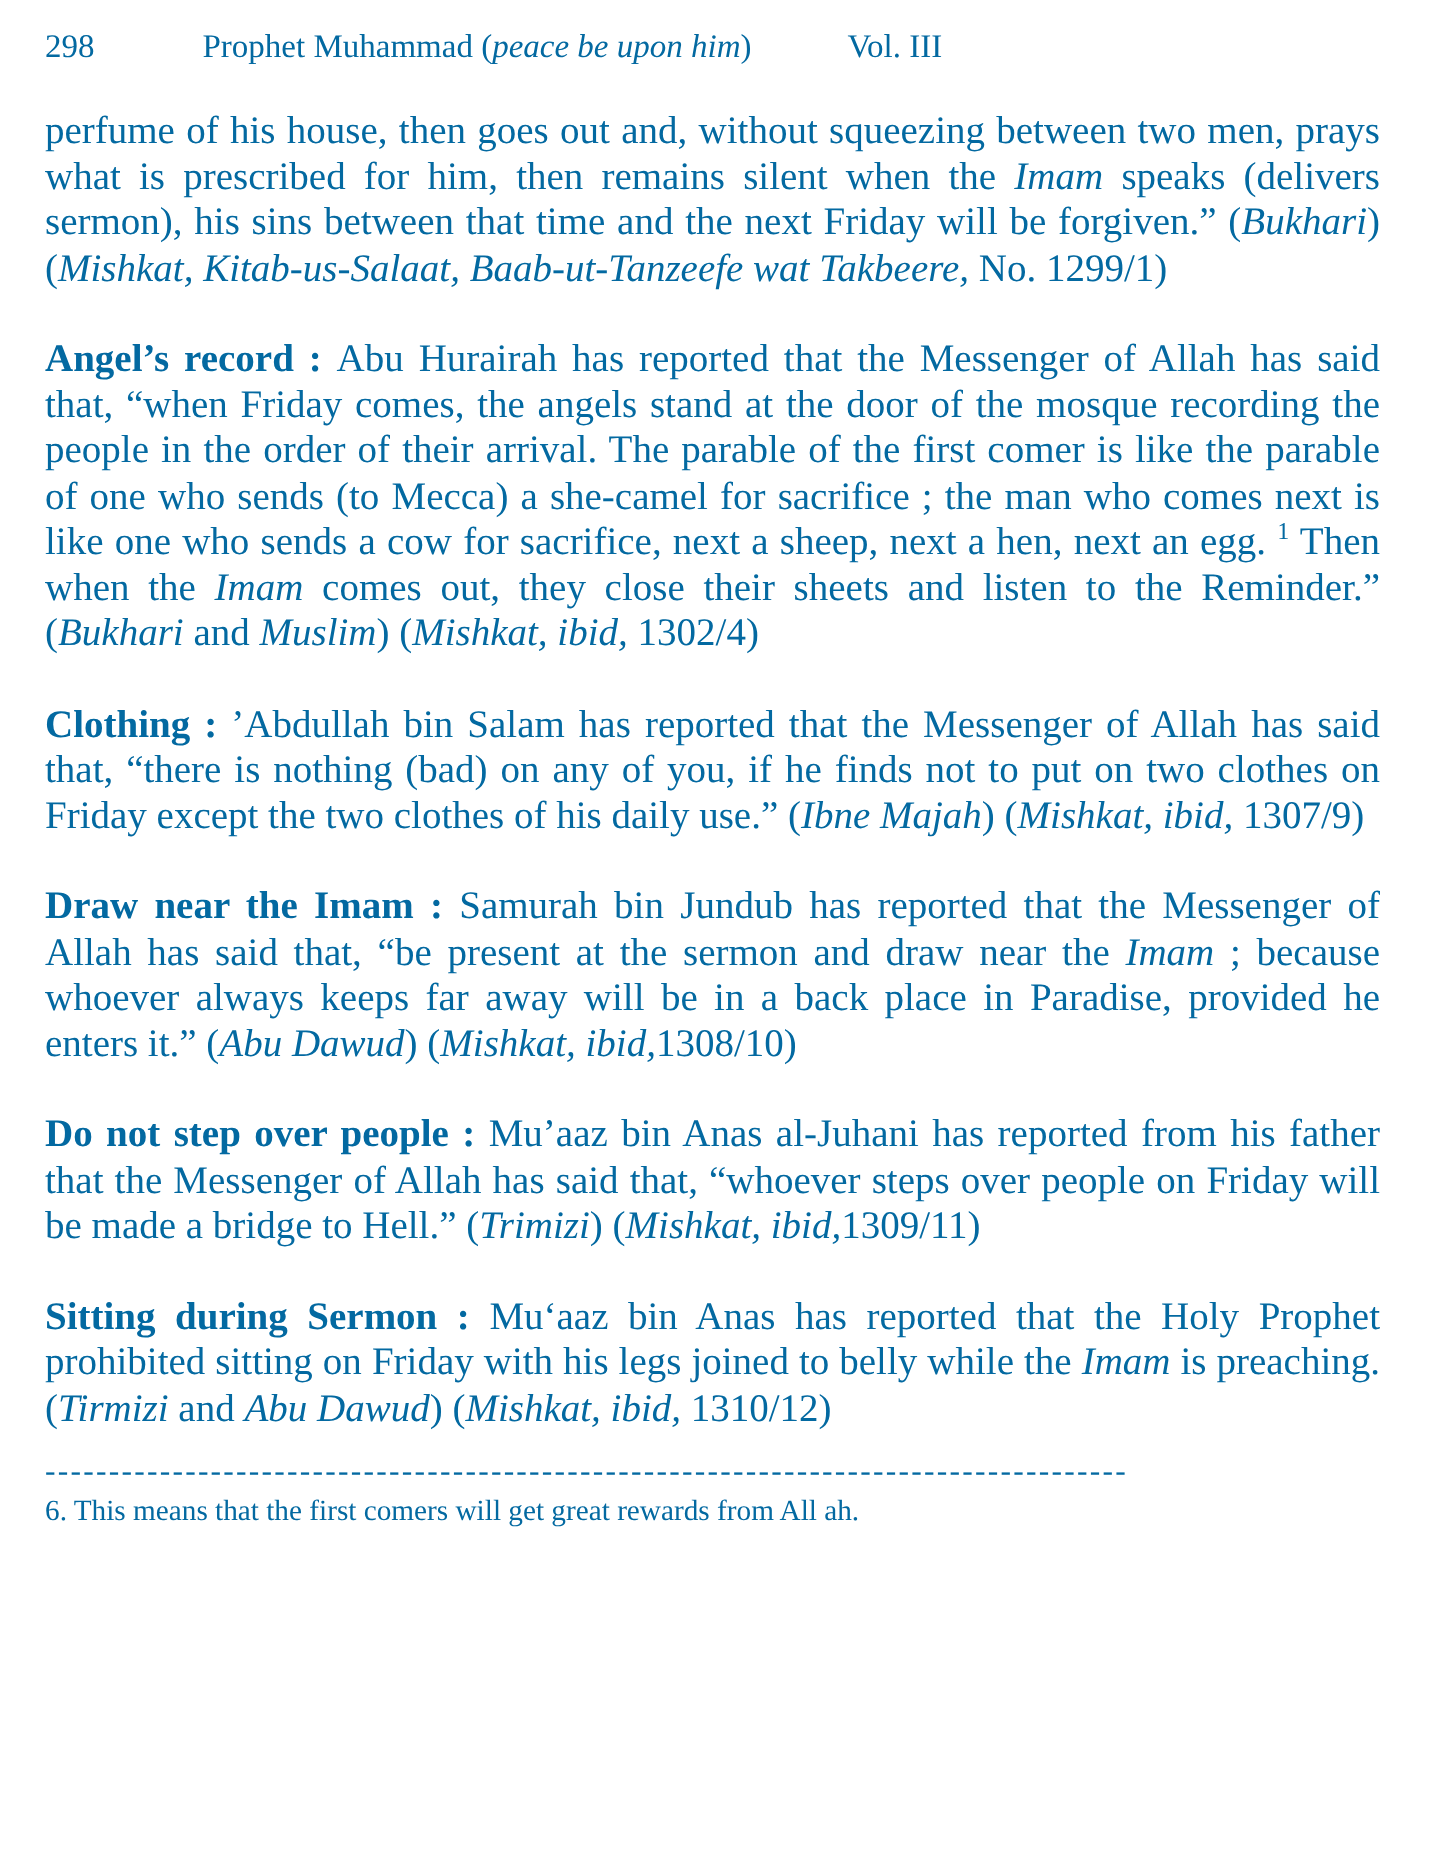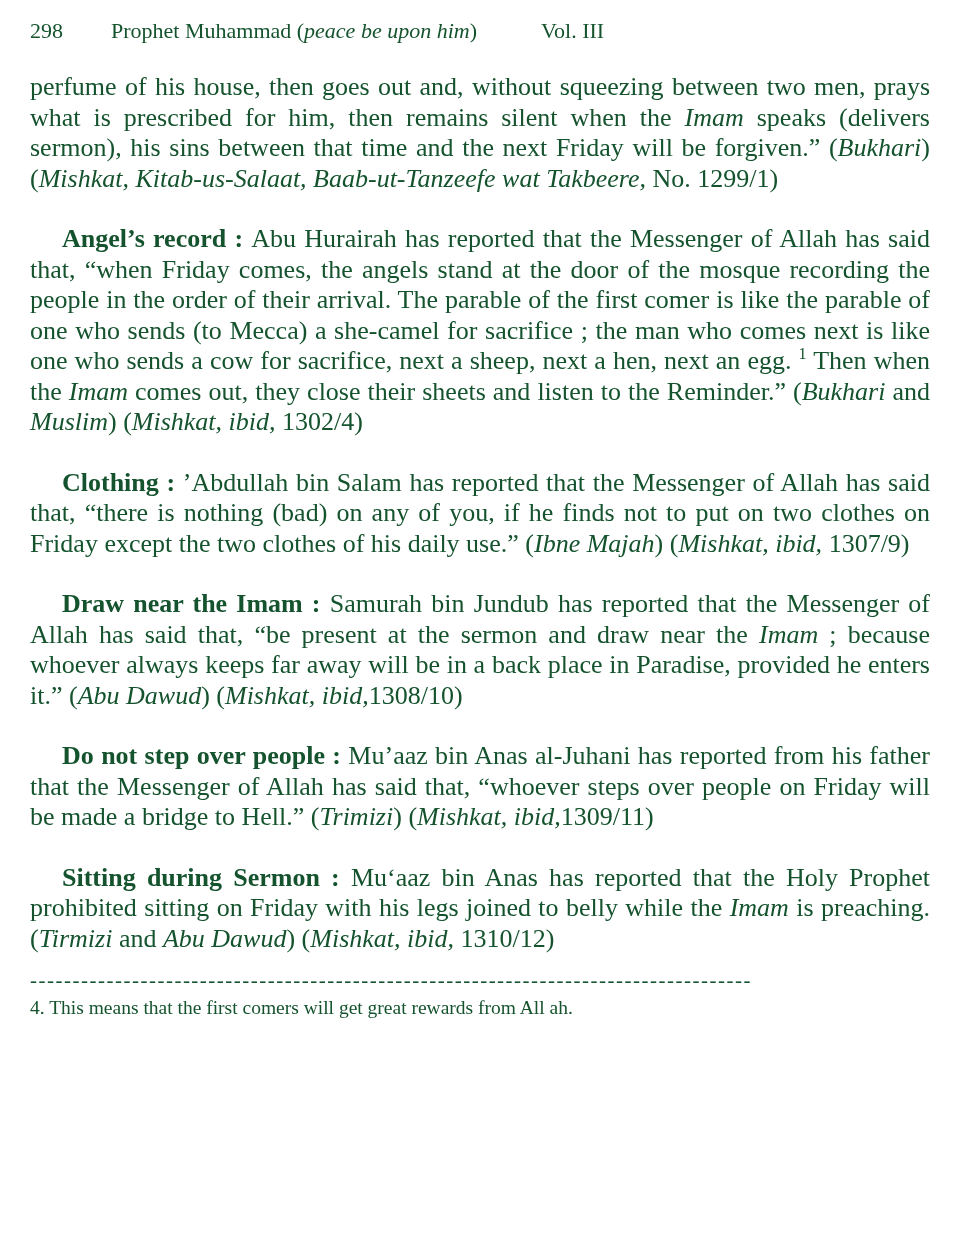--- a/index.html
+++ b/index.html
@@ -5,48 +5,48 @@
   html, body {
     margin: 0;
     padding: 0;
     background: #ffffff;
   }
   .page {
     position: relative;
     width: 960px;
     height: 1242px;
     box-sizing: border-box;
-    padding: 16px 30px 0 30px;
+    padding: 16px 40px 0 30px;
     background: #ffffff;
-    color: #14532d;
+    color: #0369a1;
     font-family: "Liberation Serif", "DejaVu Serif", serif;
     overflow: hidden;
   }
   .header {
     display: flex;
     align-items: baseline;
     font-size: 22px;
     line-height: 30px;
     margin-bottom: 26px;
     white-space: nowrap;
   }
   .page-number { flex: 0 0 auto; }
-  .book-title  { flex: 0 0 auto; margin-left: 48px; }
+  .book-title  { flex: 0 0 auto; margin-left: 72px; }
   .volume      { flex: 0 0 auto; margin-left: 64px; text-align: right; }
 
   .body-text {
     font-size: 26px;
     line-height: 30.5px;
     text-align: justify;
   }
   .para {
     margin: 0 0 30px 0;
   }
   .seg-n  { font-weight: normal; font-style: normal; }
-  .seg-b  { font-weight: bold;   font-style: normal; margin-left: 32px; }
+  .seg-b  { font-weight: bold;   font-style: normal; }
   .seg-i  { font-weight: normal; font-style: italic; }
   .seg-sup {
     vertical-align: super;
     font-size: 0.62em;
     line-height: 0;
   }
   .divider {
     width: 722px;
     white-space: nowrap;
     overflow: hidden;
@@ -76,15 +76,15 @@
     <p class="para"><span class="seg-n">perfume of his house, then goes out and, without squeezing between two men, prays what is prescribed for him, then remains silent when the </span><span class="seg-i">Imam</span><span class="seg-n"> speaks (delivers sermon), his sins between that time and the next Friday will be forgiven.” (</span><span class="seg-i">Bukhari</span><span class="seg-n">) (</span><span class="seg-i">Mishkat, Kitab-us-Salaat, Baab-ut-Tanzeefe wat Takbeere,</span><span class="seg-n"> No. 1299/1)</span></p>
     <p class="para"><span class="seg-b">Angel’s record : </span><span class="seg-n">Abu Hurairah has reported that the Messenger of Allah has said that, “when Friday comes, the angels stand at the door of the mosque recording the people in the order of their arrival. The parable of the first comer is like the parable of one who sends (to Mecca) a she-camel for sacrifice ; the man who comes next is like one who sends a cow for sacrifice, next a sheep, next a hen, next an egg. </span><span class="seg-sup">1</span><span class="seg-n">  Then when the </span><span class="seg-i">Imam</span><span class="seg-n"> comes out, they close their sheets and listen to the Reminder.” (</span><span class="seg-i">Bukhari</span><span class="seg-n"> and </span><span class="seg-i">Muslim</span><span class="seg-n">) (</span><span class="seg-i">Mishkat, ibid,</span><span class="seg-n"> 1302/4)</span></p>
     <p class="para"><span class="seg-b">Clothing : </span><span class="seg-n">’Abdullah bin Salam has reported that the Messenger of Allah has said that, “there is nothing (bad) on any of you, if he finds not to put on two clothes on Friday except the two clothes of his daily use.” (</span><span class="seg-i">Ibne Majah</span><span class="seg-n">) (</span><span class="seg-i">Mishkat, ibid,</span><span class="seg-n"> 1307/9)</span></p>
     <p class="para"><span class="seg-b">Draw near the Imam : </span><span class="seg-n">Samurah bin Jundub has reported that the Messenger of Allah has said that, “be present at the sermon and draw near the </span><span class="seg-i">Imam</span><span class="seg-n"> ; because whoever always keeps far away will be in a back place in Paradise, provided he enters it.” (</span><span class="seg-i">Abu Dawud</span><span class="seg-n">) (</span><span class="seg-i">Mishkat, ibid,</span><span class="seg-n">1308/10)</span></p>
     <p class="para"><span class="seg-b">Do not step over people : </span><span class="seg-n">Mu’aaz bin Anas al-Juhani has reported from his father that the Messenger of Allah has said that, “whoever steps over people on Friday will be made a bridge to Hell.” (</span><span class="seg-i">Trimizi</span><span class="seg-n">) (</span><span class="seg-i">Mishkat, ibid,</span><span class="seg-n">1309/11)</span></p>
     <p class="para"><span class="seg-b">Sitting during Sermon : </span><span class="seg-n">Mu‘aaz bin Anas has reported that the Holy Prophet prohibited sitting on Friday with his legs joined to belly  while the </span><span class="seg-i">Imam</span><span class="seg-n"> is preaching. (</span><span class="seg-i">Tirmizi</span><span class="seg-n"> and </span><span class="seg-i">Abu Dawud</span><span class="seg-n">) (</span><span class="seg-i">Mishkat, ibid,</span><span class="seg-n"> 1310/12)</span></p>
   </div>
 
   <div class="divider">--------------------------------------------------------------------------------------------------------------</div>
 
-  <div class="footnote"><span class="seg-n">4.  This  means that the first comers will get great rewards from All ah.</span></div>
+  <div class="footnote"><span class="seg-n">6.  This  means that the first comers will get great rewards from All ah.</span></div>
 
 </div>
 
 </body></html>

